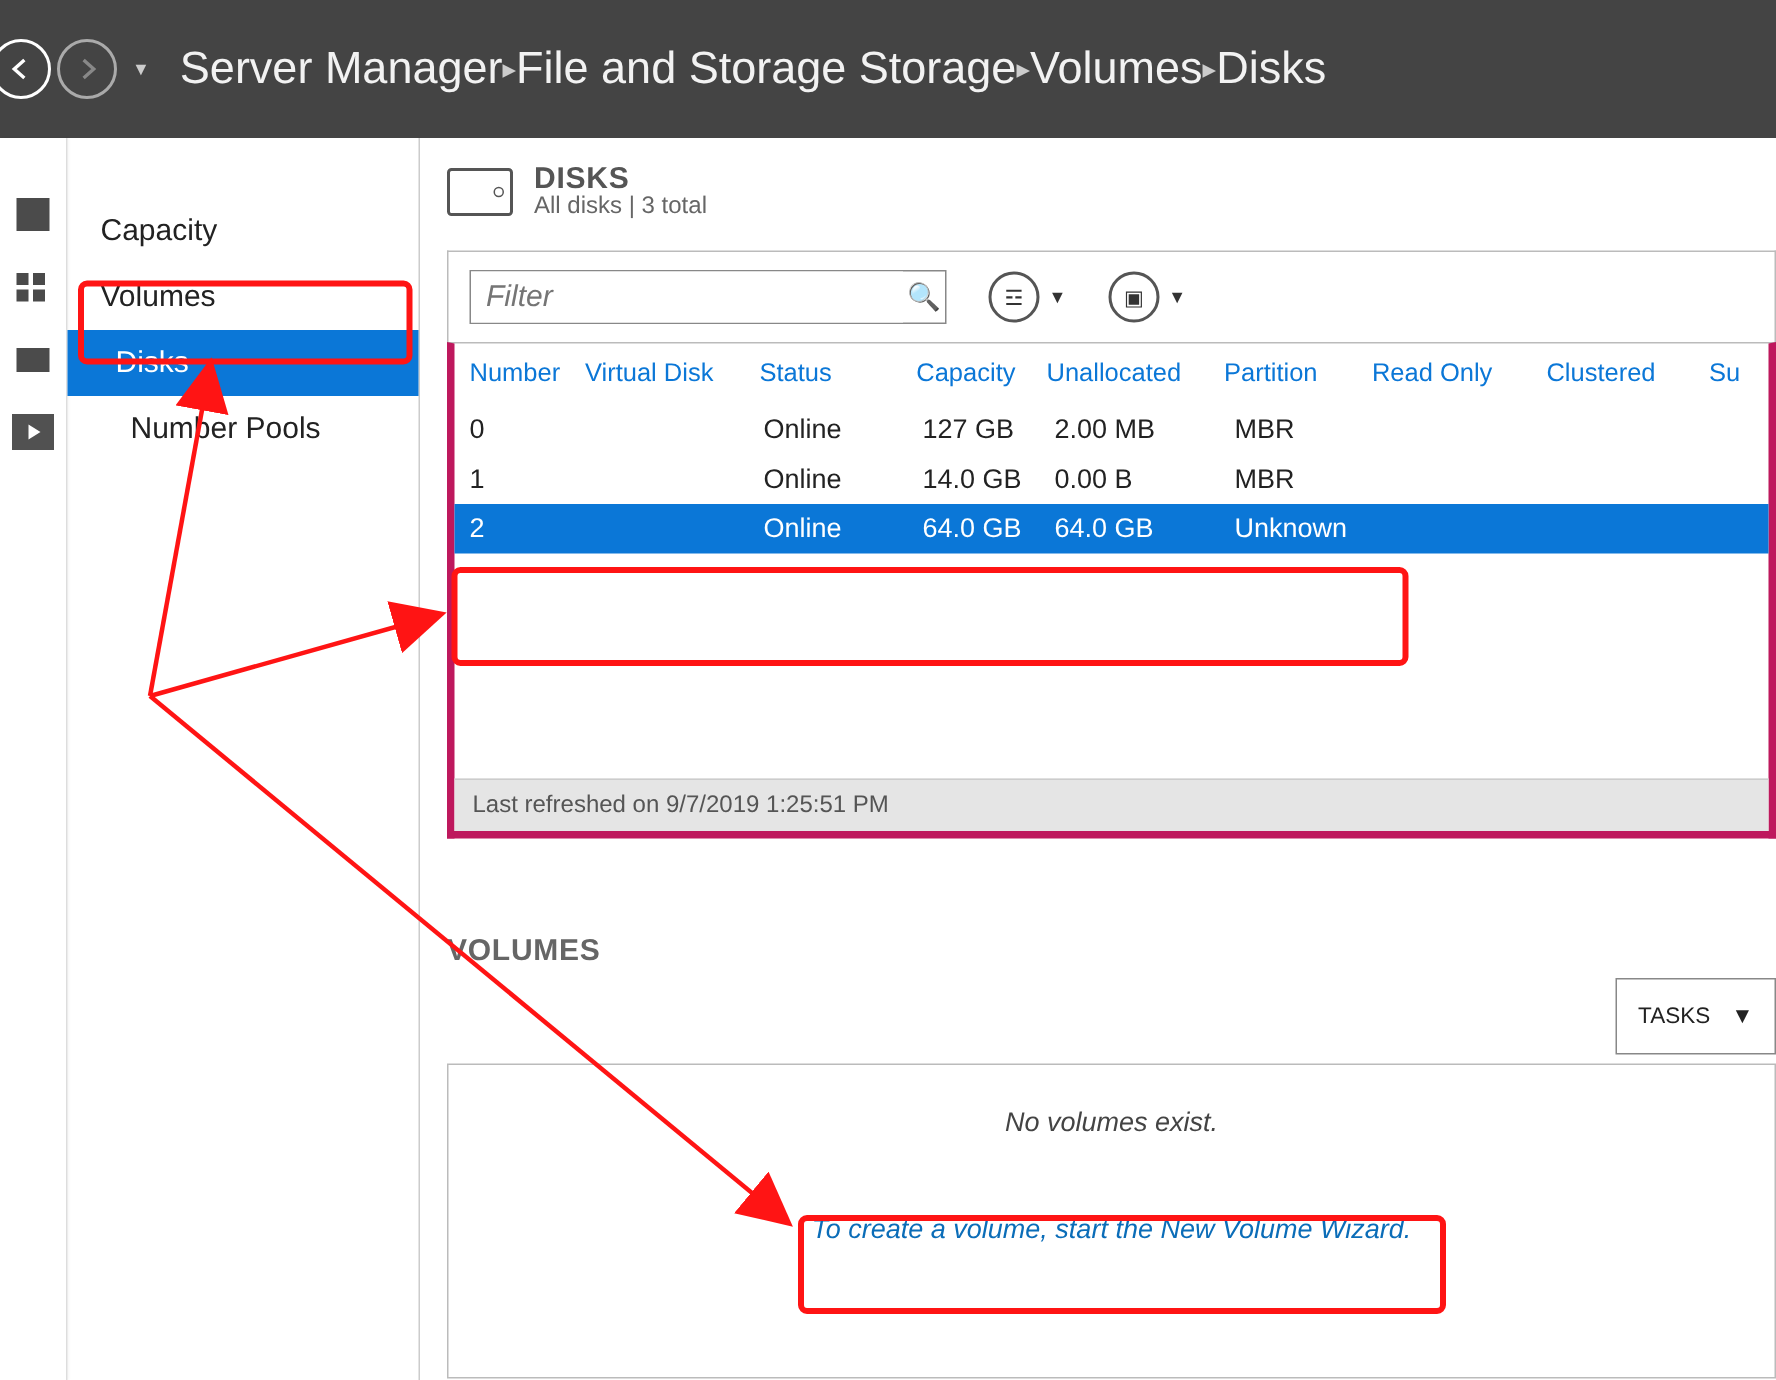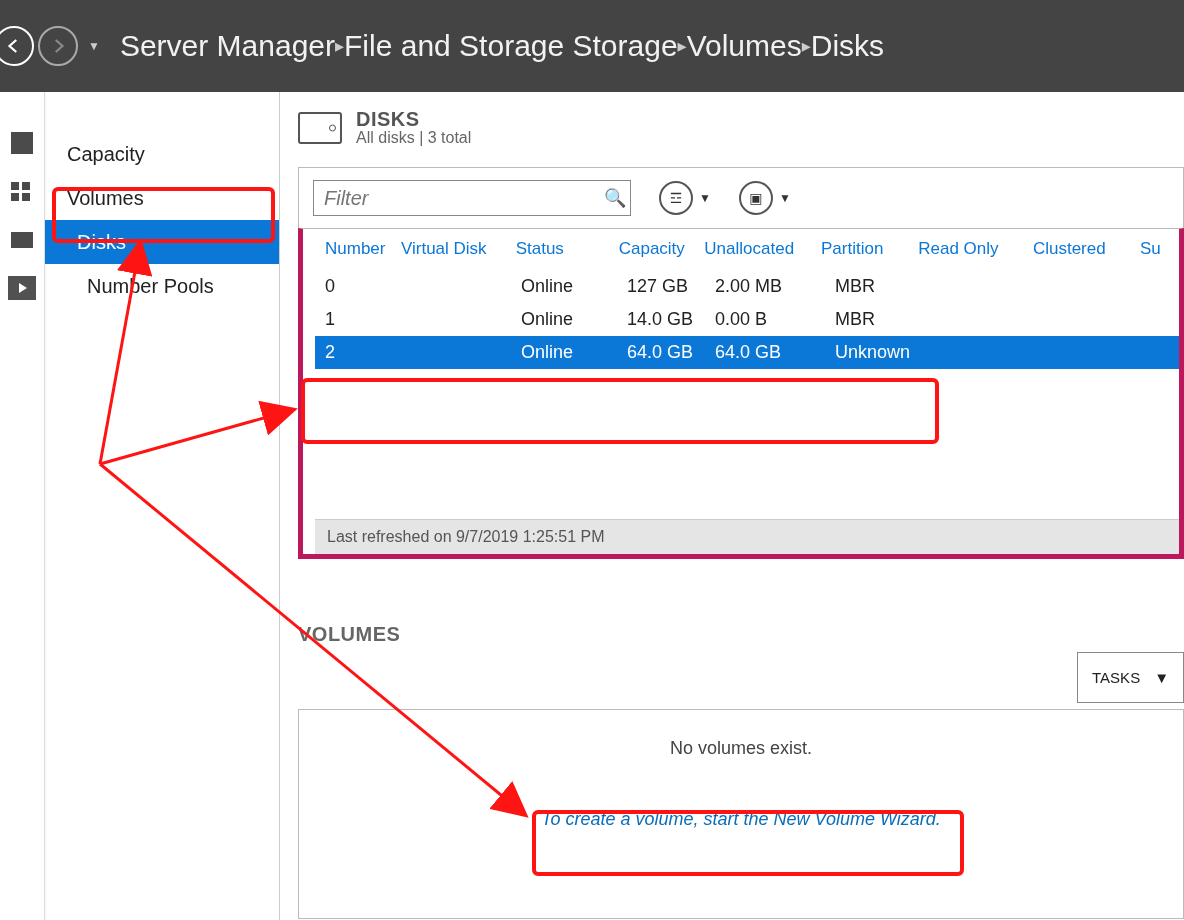--- a/index.html
+++ b/index.html
@@ -33,36 +33,36 @@
   .drive-ico::after{content:"";position:absolute;right:4px;top:50%;width:5px;height:5px;border:1px solid #555;border-radius:50%;transform:translateY(-50%);}
   .panel-head .titles .t1{font-size:20px;font-weight:700;color:#555;letter-spacing:.5px;}
   .panel-head .titles .t2{font-size:16px;color:#666;margin-top:-2px;}
   .toolbar{margin-top:20px;border:1px solid #bbb;border-bottom:none;padding:12px 14px;display:flex;align-items:center;gap:28px;}
   .filterbox{display:flex;align-items:center;border:1px solid #888;height:34px;width:316px;}
   .filterbox input{border:none;outline:none;height:100%;flex:1;padding:0 10px;font-style:italic;font-size:20px;color:#555;}
   .filterbox .mag{width:40px;display:flex;align-items:center;justify-content:center;font-size:18px;}
   .rbtn{width:30px;height:30px;border:2px solid #555;border-radius:50%;display:flex;align-items:center;justify-content:center;font-size:14px;color:#333;}
   .rbtn-wrap{display:flex;align-items:center;gap:6px;}
   .caret{font-size:12px;color:#333;}
-  .grid-area{border:5px solid #be185d;border-top:1px solid #bbb;padding-left:12px;}
+  .grid-area{border:5px solid #be185d;border-top:1px solid #bbb;}
   .grid-head{display:flex;padding:10px 0 10px 10px;gap:0;color:#0b77d7;font-size:17px;border-bottom:1px solid transparent;}
   .col{padding-right:12px;box-sizing:border-box;}
   .c-num{width:78px;} .c-vd{width:118px;} .c-status{width:106px;} .c-cap{width:88px;} .c-un{width:120px;} .c-part{width:100px;} .c-ro{width:118px;} .c-cl{width:110px;} .c-su{width:40px;}
   .group-row{padding:6px 0 6px 20px;font-size:19px;display:flex;align-items:center;gap:10px;}
   .tri{display:inline-block;border-top:7px solid #222;border-left:5px solid transparent;border-right:5px solid transparent;}
   .data-row{display:flex;padding:6px 0 6px 10px;font-size:18px;color:#222;}
   .data-row.selected{background:#0b77d7;color:#fff;}
   .grid-fill{height:150px;}
   .grid-foot{background:#e5e5e5;border-top:1px solid #ccc;padding:8px 12px;font-size:16px;color:#555;}
   .volumes-sec{margin-top:64px;}
   .volumes-sec .vh{font-size:20px;font-weight:700;color:#666;letter-spacing:.5px;}
   .tasksbar{display:flex;justify-content:flex-end;margin-top:6px;}
   .tasksbtn{border:1px solid #888;padding:16px 14px;font-size:15px;display:flex;align-items:center;gap:14px;cursor:pointer;}
   .volumes-box{border:1px solid #bbb;margin-top:6px;height:180px;display:flex;flex-direction:column;align-items:center;justify-content:flex-start;padding-top:28px;gap:50px;}
-  .novol{font-size:18px;color:#444;}
+  .novol{font-style:italic;font-size:18px;color:#444;}
   .wizlink{font-style:italic;font-size:18px;color:#0b6db8;cursor:pointer;}
   
   .anno{position:absolute;border:4px solid #ff1414;pointer-events:none;}
   svg.arrows{position:absolute;left:0;top:0;pointer-events:none;}
 </style>
 </head>
 <body>
 
 <div class="app">
 

